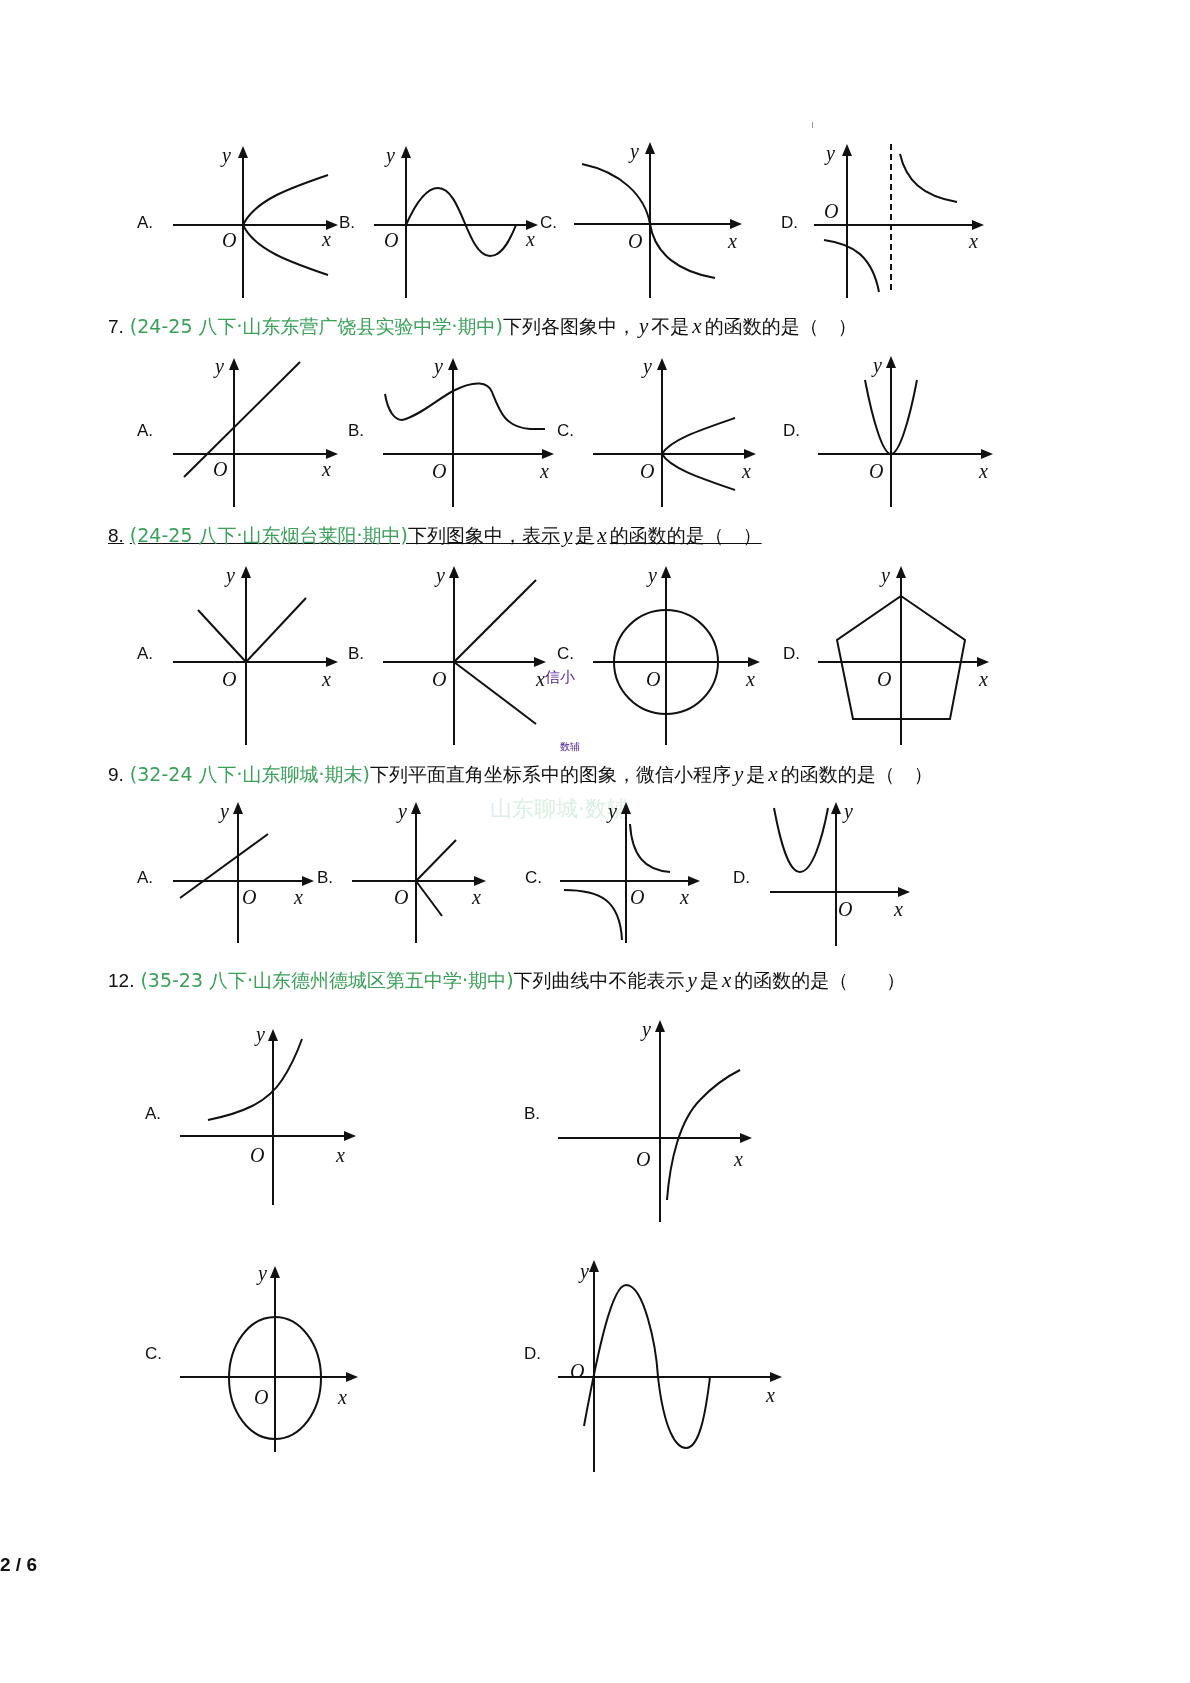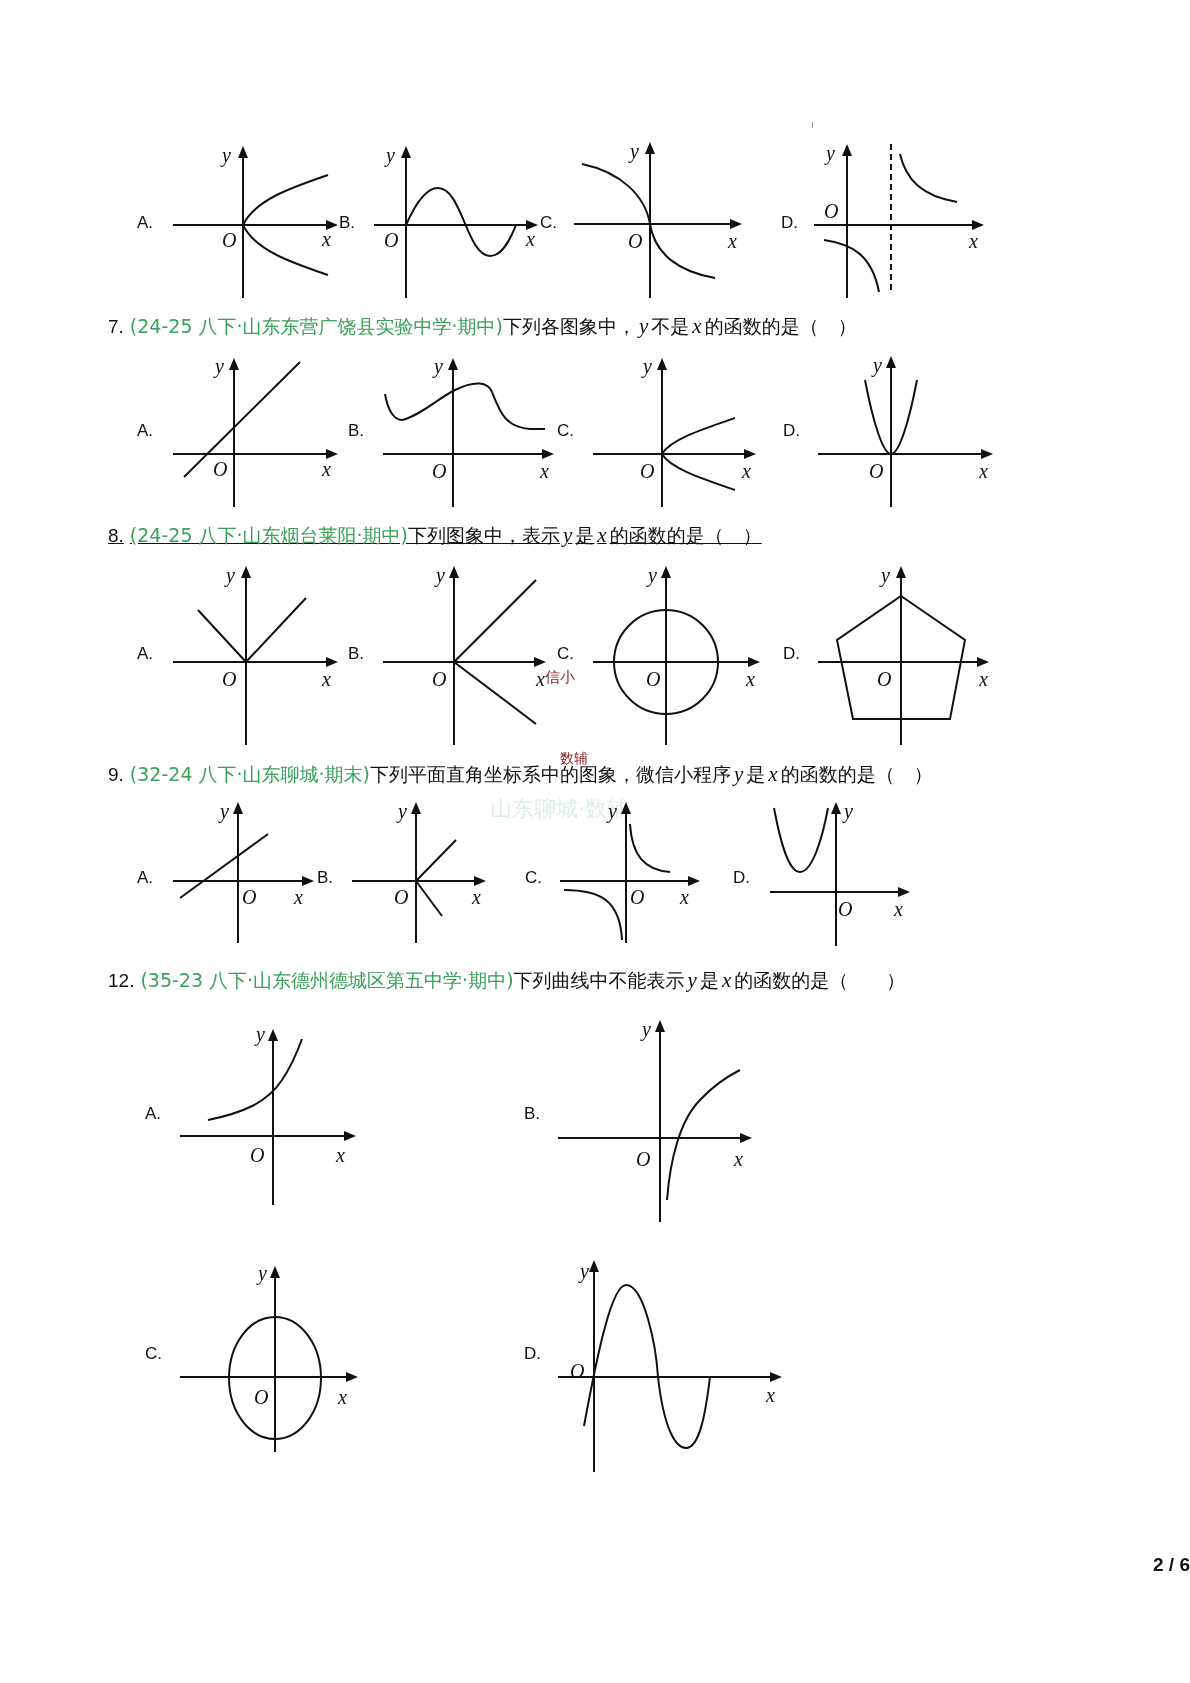--- a/index.html
+++ b/index.html
@@ -6,23 +6,23 @@
   body { width: 1190px; height: 1683px; position: relative; overflow: hidden;
          font-family: "Liberation Serif", "DejaVu Serif", serif; color: #111; }
   .qline { position: absolute; left: 108px; font-size: 19px; white-space: nowrap;
            font-family: "DejaVu Sans", "Liberation Sans", sans-serif; color: #111; }
   .qnum { font-family: "Liberation Sans", sans-serif; margin-right: 6px; }
   .src { color: #3aa05a; }
   .var { font-family: "Liberation Serif", serif; font-style: italic; font-size: 21px; margin: 0 3px; }
   .opt { position: absolute; font-family: "Liberation Sans", sans-serif; font-size: 17px; color: #111; }
   svg.g { position: absolute; overflow: visible; }
   svg.g text { font-family: "Liberation Serif", serif; font-style: italic; font-size: 20px; fill: #111; }
-  .pagenum { position: absolute; left: 0; width: 1190px; top: 1554px; text-align: right;
+  .pagenum { position: absolute; left: 0; width: 1190px; top: 1554px; text-align: left;
              font-family: "Liberation Sans", sans-serif; font-weight: bold; font-size: 19px; }
-  .watermark { position: absolute; color: #7f1d1d; font-family: "DejaVu Sans", sans-serif; }
+  .watermark { position: absolute; color: #4c1d95; font-family: "DejaVu Sans", sans-serif; }
   .tick { position: absolute; left: 812px; top: 122px; width: 1px; height: 6px; background: #999; }
 </style>
 </head>
 <body>
 
 <div class="tick"></div>
 
 <div class="opt" style="left:137px;top:213px;">A.</div>
 <svg class="g" style="left:170px;top:140px;" width="180" height="160">
   <line x1="3" y1="85" x2="162" y2="85" stroke="#111" stroke-width="2"></line>
@@ -173,21 +173,21 @@
   <polygon points="174,100 162,95 162,105" fill="#111"></polygon>
   <line x1="86" y1="183" x2="86" y2="10" stroke="#111" stroke-width="2"></line>
   <polygon points="86,4 81,16 91,16" fill="#111"></polygon>
   <polygon points="86,34 150,78 135,157 38,157 22,78" fill="none" stroke="#111" stroke-width="2"></polygon>
   <text x="66" y="20">y</text>
   <text x="62" y="124">O</text>
   <text x="164" y="124">x</text>
 </svg>
 
 <div class="watermark" style="left:545px;top:668px;font-size:15px;">信小</div>
-<div class="watermark" style="left:560px;top:740px;font-size:14px;margin-top:10px;">数辅</div>
+<div class="watermark" style="left:560px;top:740px;font-size:10px;">数辅</div>
 <div class="watermark" style="left:490px;top:794px;font-size:22px;color:#dcefe4;">山东聊城·数辅</div>
 
 <div class="qline" style="top:762px;">
   <span class="qnum">9.</span><span class="src">(32-24 八下·山东聊城·期末)</span><span>下列平面直角坐标系中的图象，微信小程序</span><span class="var">y</span><span>是</span><span class="var">x</span><span>的函数的是（　）</span>
 </div>
 
 <div class="opt" style="left:137px;top:868px;">A.</div>
 <svg class="g" style="left:170px;top:800px;" width="150" height="150">
   <line x1="3" y1="81" x2="138" y2="81" stroke="#111" stroke-width="2"></line>
   <polygon points="144,81 132,76 132,86" fill="#111"></polygon>

